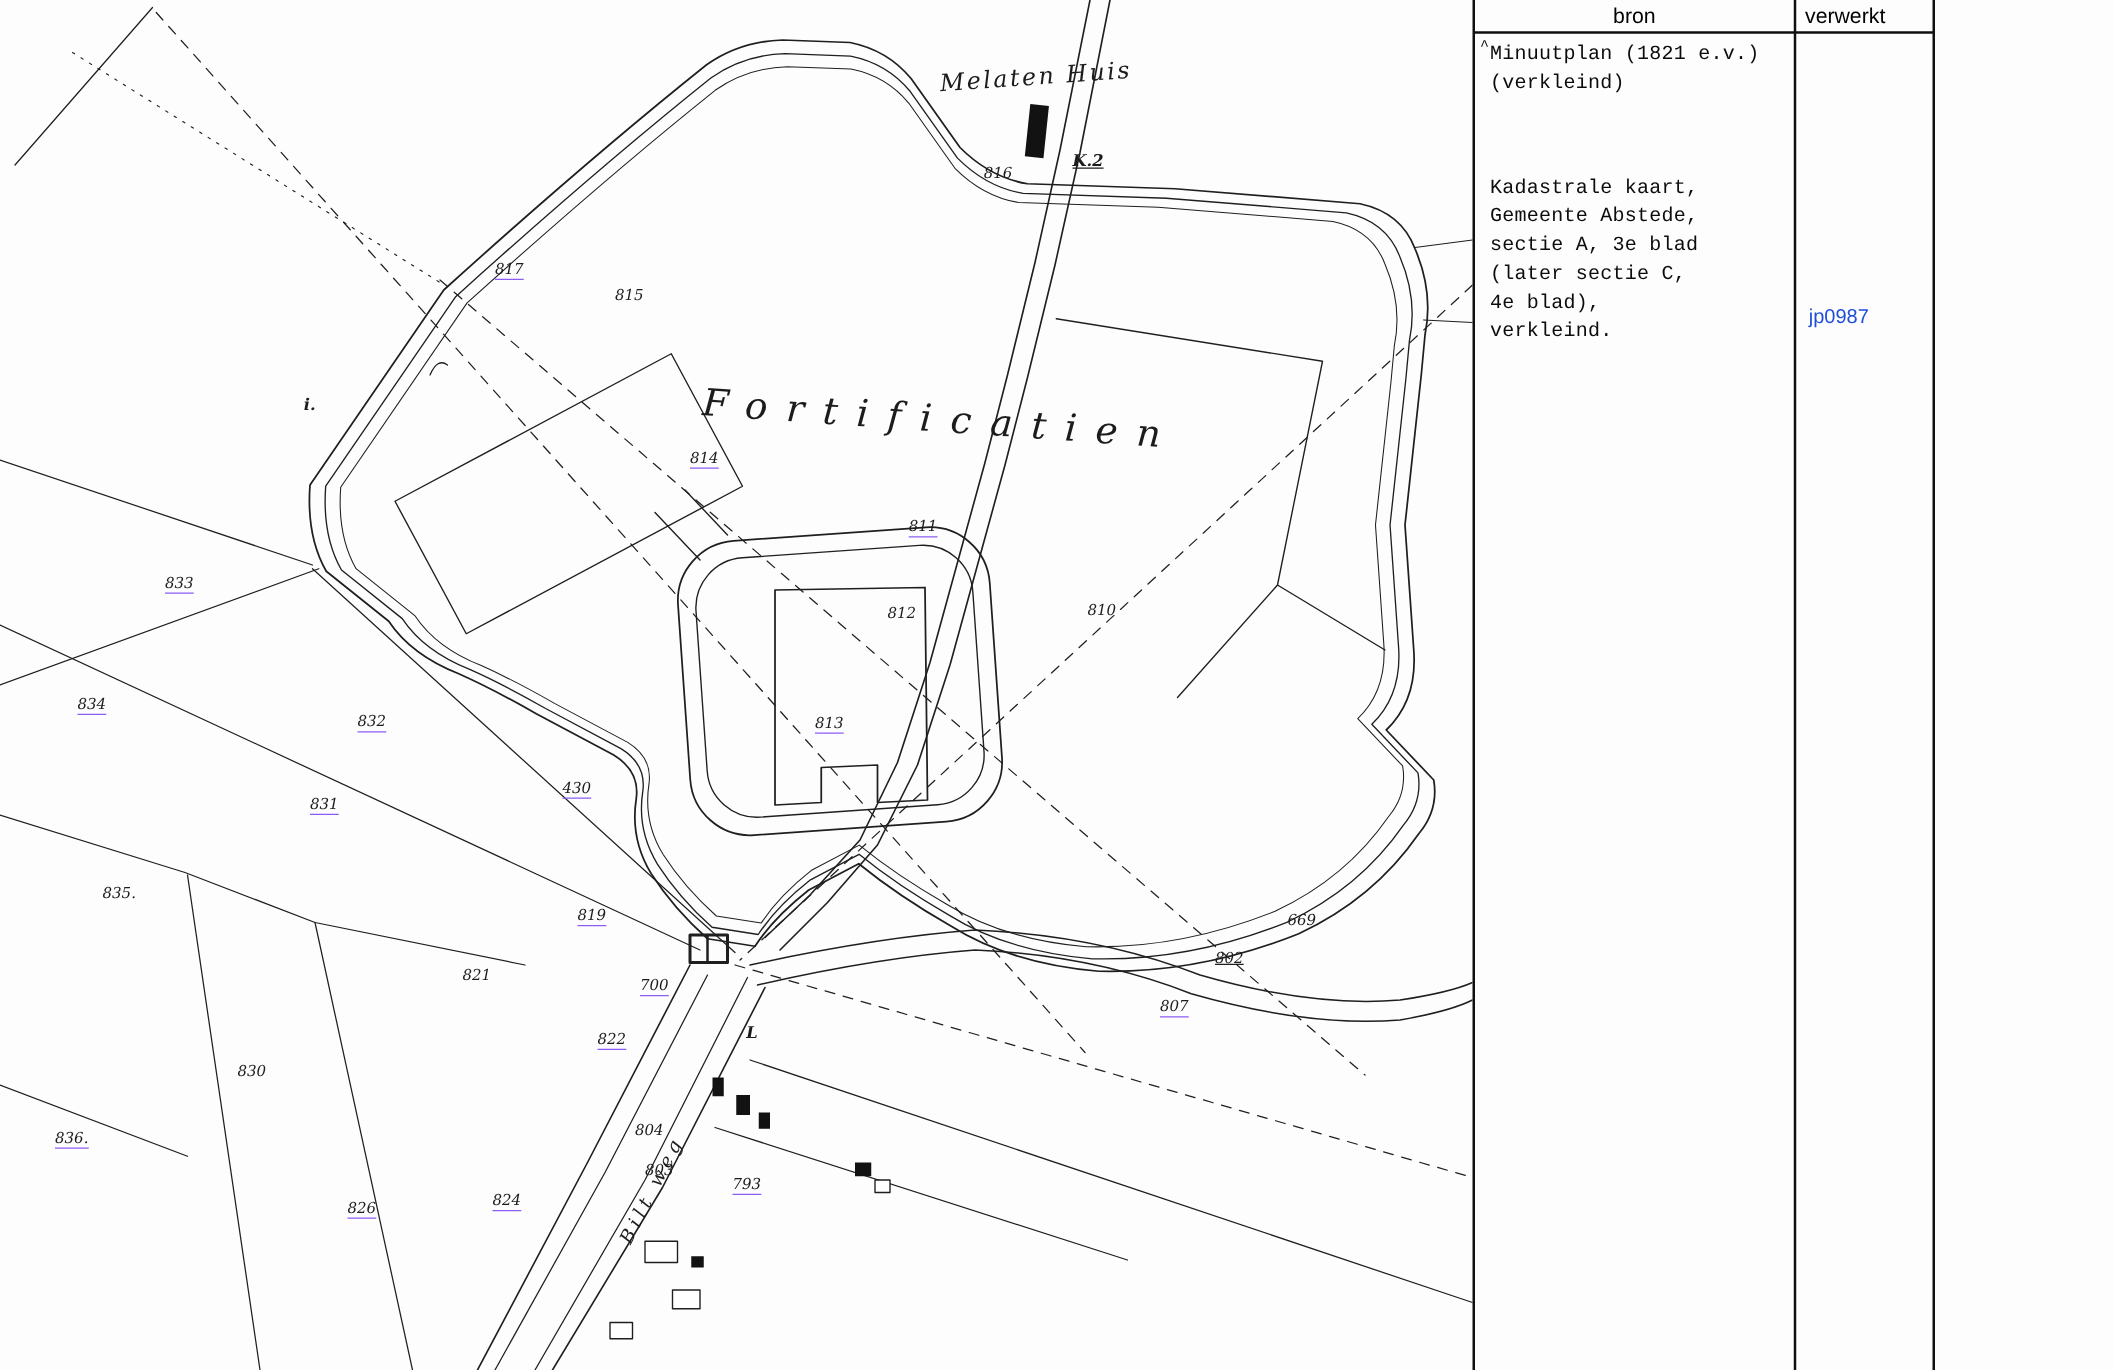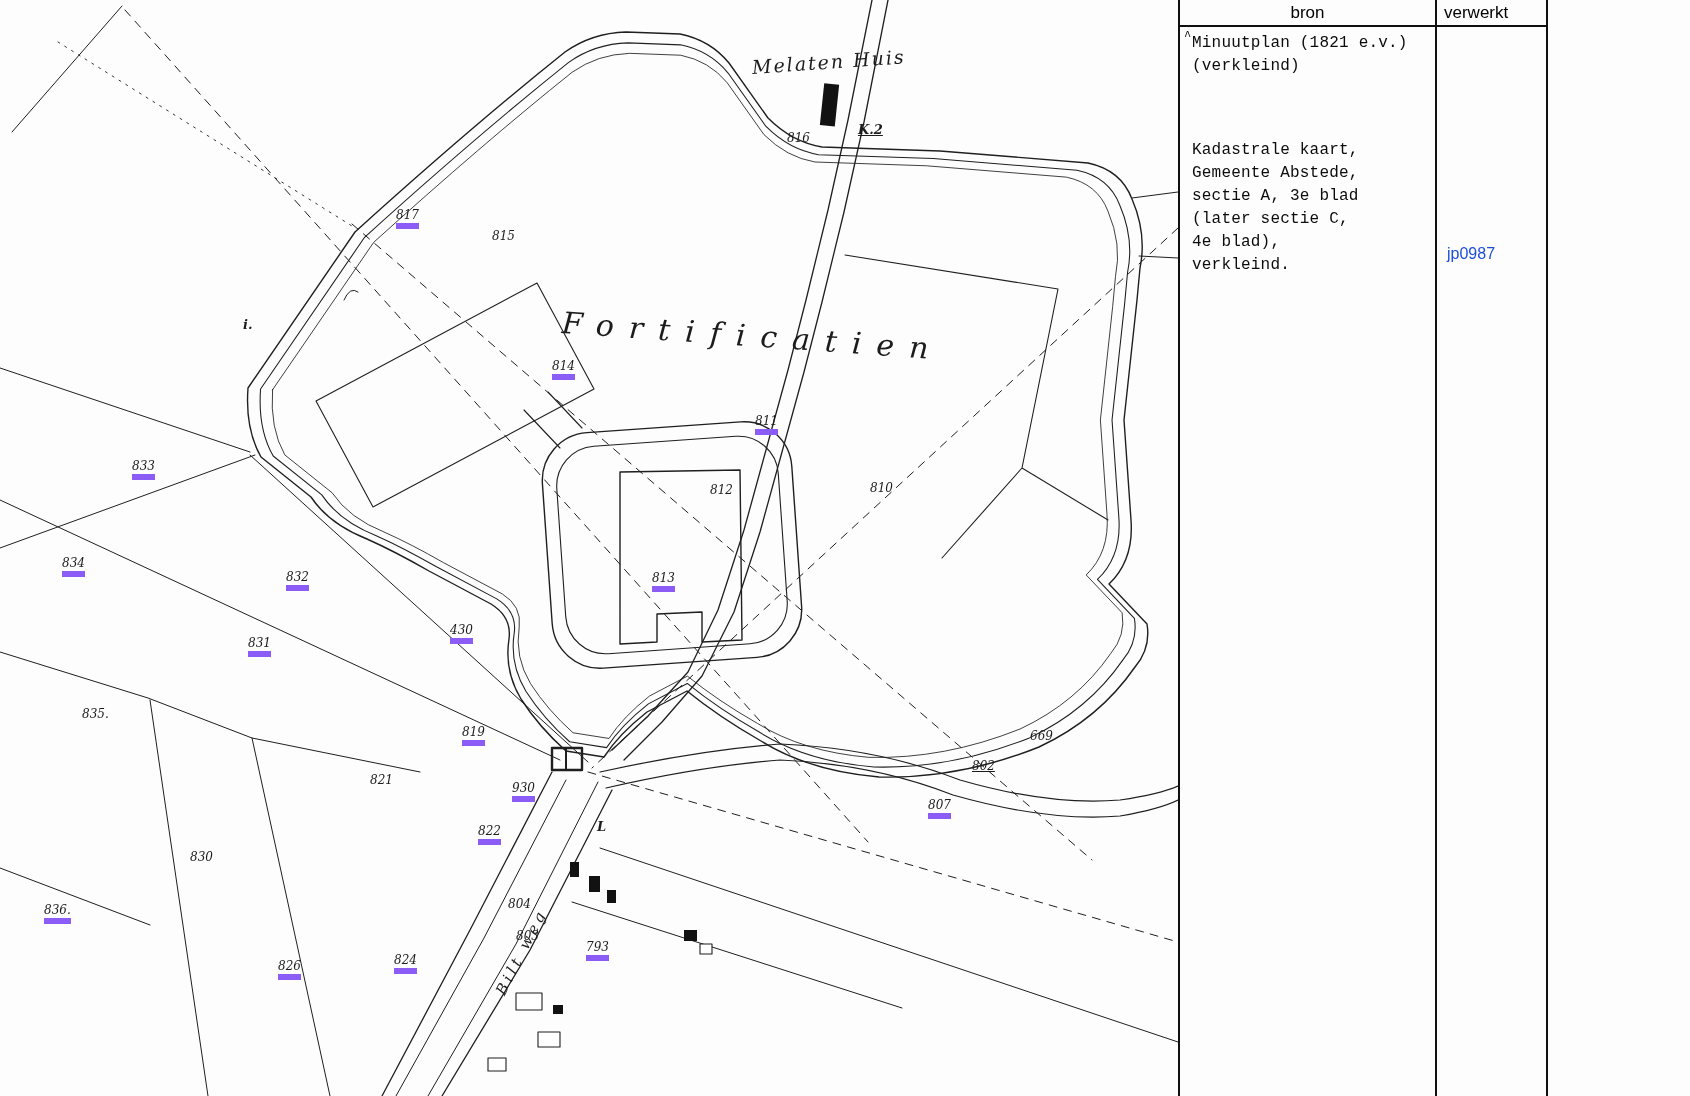--- a/index.html
+++ b/index.html
@@ -7,21 +7,21 @@
     width:1690px;height:1096px;position:relative;overflow:hidden;
     background:#fdfdfd;color:#111;
     font-family:"Liberation Sans",sans-serif;
   }
   
   .map{position:absolute;left:0;top:0;width:1178px;height:1096px}
   .map svg{position:absolute;left:0;top:0}
   .labels{position:absolute;left:0;top:0;width:1178px;height:1096px;pointer-events:none}
   .labels span{position:absolute;white-space:nowrap;transform-origin:left center;color:#1c1c1c}
   .num{font:italic 12px "DejaVu Serif",serif}
-  .ul{border-bottom:6px solid #8b5cf6;padding-bottom:1px}
+  .ul{border-bottom:1px solid #8b5cf6;padding-bottom:1px}
   .letter{font:italic bold 13px "DejaVu Serif",serif}
   .script-lg{font:italic 30px "DejaVu Serif",serif;letter-spacing:15px;color:#2b2b2b}
   .script-md{font:italic 19px "DejaVu Serif",serif;letter-spacing:2px}
   .script-road{font:italic 15px "DejaVu Serif",serif;letter-spacing:4px;transform-origin:left bottom}
   
   .vline{position:absolute;top:0;width:2px;height:1096px;background:#101010}
   .hline{position:absolute;left:1179px;top:25px;width:368px;height:2px;background:#101010}
   .colhead{position:absolute;top:3px;font-size:17px;color:#000}
   .colhead.bron{left:1180px;width:255px;text-align:center}
   .colhead.verwerkt{left:1444px}
@@ -112,33 +112,33 @@
 
   <div class="labels">
       <span class="script-lg" style="left: 562px; top: 305px; transform: rotate(4deg);">Fortificatien</span>
       <span class="script-md" style="left: 752px; top: 56px; transform: rotate(-4deg);">Melaten Huis</span>
       <span class="script-road" style="left: 500px; top: 985px; transform: rotate(-63deg);">Bilt weg</span>
       <span class="num ul" style="left: 396px; top: 208px;">817</span>
       <span class="num" style="left: 492px; top: 229px;">815</span>
       <span class="num" style="left: 787px; top: 131px;">816</span>
       <span class="letter" style="left: 858px; top: 122px; text-decoration: underline;">K.2</span>
       <span class="num ul" style="left: 552px; top: 359px;">814</span>
-      <span class="num ul" style="left: 727px; top: 414px; margin-left: 28px;">811</span>
+      <span class="num ul" style="left: 727px; top: 414px;">811</span>
       <span class="num" style="left: 710px; top: 483px;">812</span>
       <span class="num" style="left: 870px; top: 481px;">810</span>
       <span class="num ul" style="left: 652px; top: 571px;">813</span>
       <span class="num ul" style="left: 132px; top: 459px;">833</span>
       <span class="num ul" style="left: 62px; top: 556px;">834</span>
       <span class="num ul" style="left: 286px; top: 570px;">832</span>
       <span class="num ul" style="left: 248px; top: 636px;">831</span>
       <span class="num ul" style="left: 450px; top: 623px;">430</span>
       <span class="num" style="left: 82px; top: 707px;">835.</span>
       <span class="num ul" style="left: 462px; top: 725px;">819</span>
       <span class="num" style="left: 370px; top: 773px;">821</span>
-      <span class="num ul" style="left: 512px; top: 781px;">930</span>
+      <span class="num ul" style="left: 512px; top: 781px;">700</span>
       <span class="num ul" style="left: 478px; top: 824px;">822</span>
       <span class="num" style="left: 190px; top: 850px;">830</span>
       <span class="num ul" style="left: 44px; top: 903px;">836.</span>
       <span class="num ul" style="left: 278px; top: 959px;">826</span>
       <span class="num ul" style="left: 394px; top: 953px;">824</span>
       <span class="num ul" style="left: 586px; top: 940px;">793</span>
       <span class="num" style="left: 1030px; top: 729px;">669</span>
       <span class="num ul" style="left: 928px; top: 798px;">807</span>
       <span class="num" style="left: 972px; top: 759px; text-decoration: underline;">802</span>
       <span class="num" style="left: 508px; top: 897px;">804</span>

